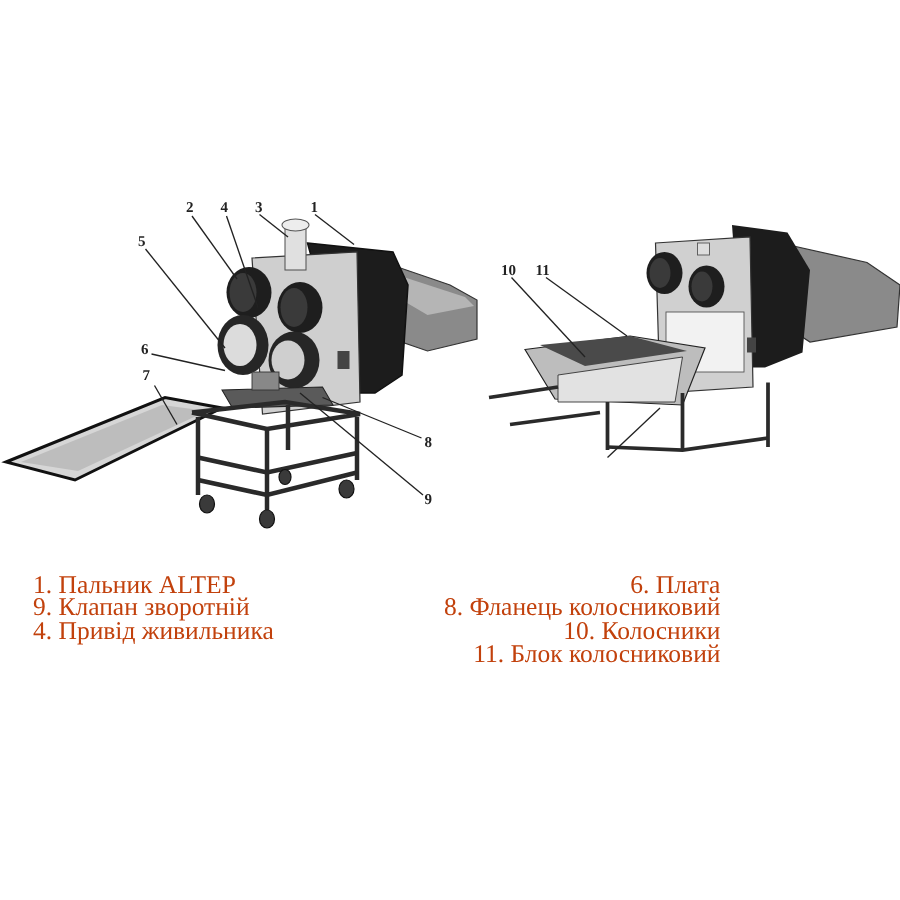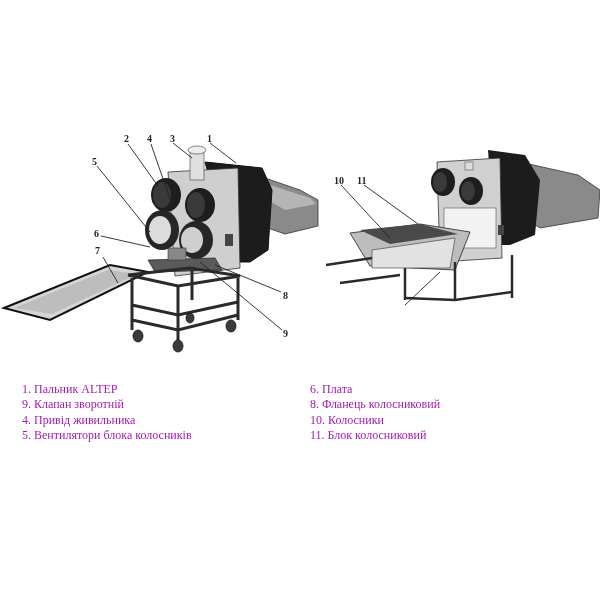--- a/index.html
+++ b/index.html
@@ -1,23 +1,23 @@
 <!DOCTYPE html>
 <html><head>
 <meta charset="utf-8">
 <style>
   html, body { margin:0; padding:0; background:#ffffff; }
   body { width:600px; height:600px; position:relative; overflow:hidden;
          font-family: "Liberation Serif", "DejaVu Serif", serif; color:#1a1a1a; }
   #figure { position:absolute; left:0; top:0; width:600px; height:370px; }
   .callout { position:absolute; font-size:10px; font-weight:bold; color:#222; }
-  .legend { position:absolute; font-size:12px; line-height:15.3px; color:#a21caf; }
+  .legend { position:absolute; font-size:17px; line-height:15.3px; color:#c2410c; }
   .legend div { white-space:nowrap; }
   #legend-left { left:22px; top:382px; }
-  #legend-right { left:310px; top:382px; }
+  #legend-right { left:296px; top:382px;text-align:right; }
 </style>
 </head>
 <body>
 
 <div id="figure">
   <svg width="600" height="370" viewBox="0 0 600 370">
 
     <g>
 
       <polygon points="265,178 300,190 318,200 318,226 285,234 262,226" fill="#8a8a8a" stroke="#333" stroke-width="0.8"></polygon>
@@ -122,21 +122,20 @@
   <div id="callouts-right">
     <span class="callout" style="left:334px;top:175px">10</span>
     <span class="callout" style="left:357px;top:175px">11</span>
   </div>
 </div>
 
 <div class="legend" id="legend-left">
   <div>1. Пальник ALTEP</div>
   <div>9. Клапан зворотній</div>
   <div>4. Привід живильника</div>
-  <div>5. Вентилятори блока колосників</div>
 </div>
 
 <div class="legend" id="legend-right">
   <div>6. Плата</div>
   <div>8. Фланець колосниковий</div>
   <div>10. Колосники</div>
   <div>11. Блок колосниковий</div>
 </div>
 
 </body></html>

